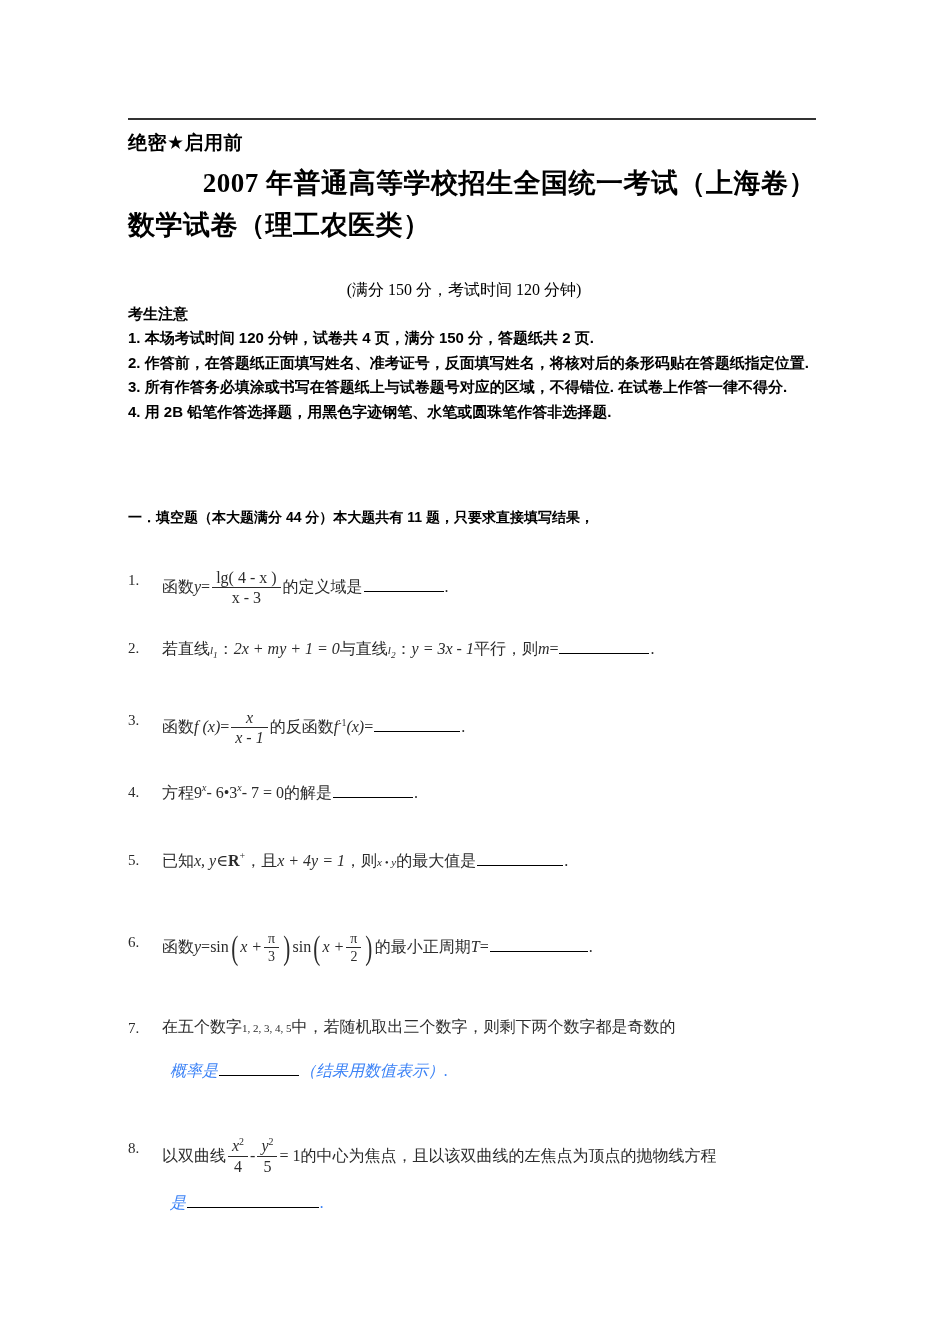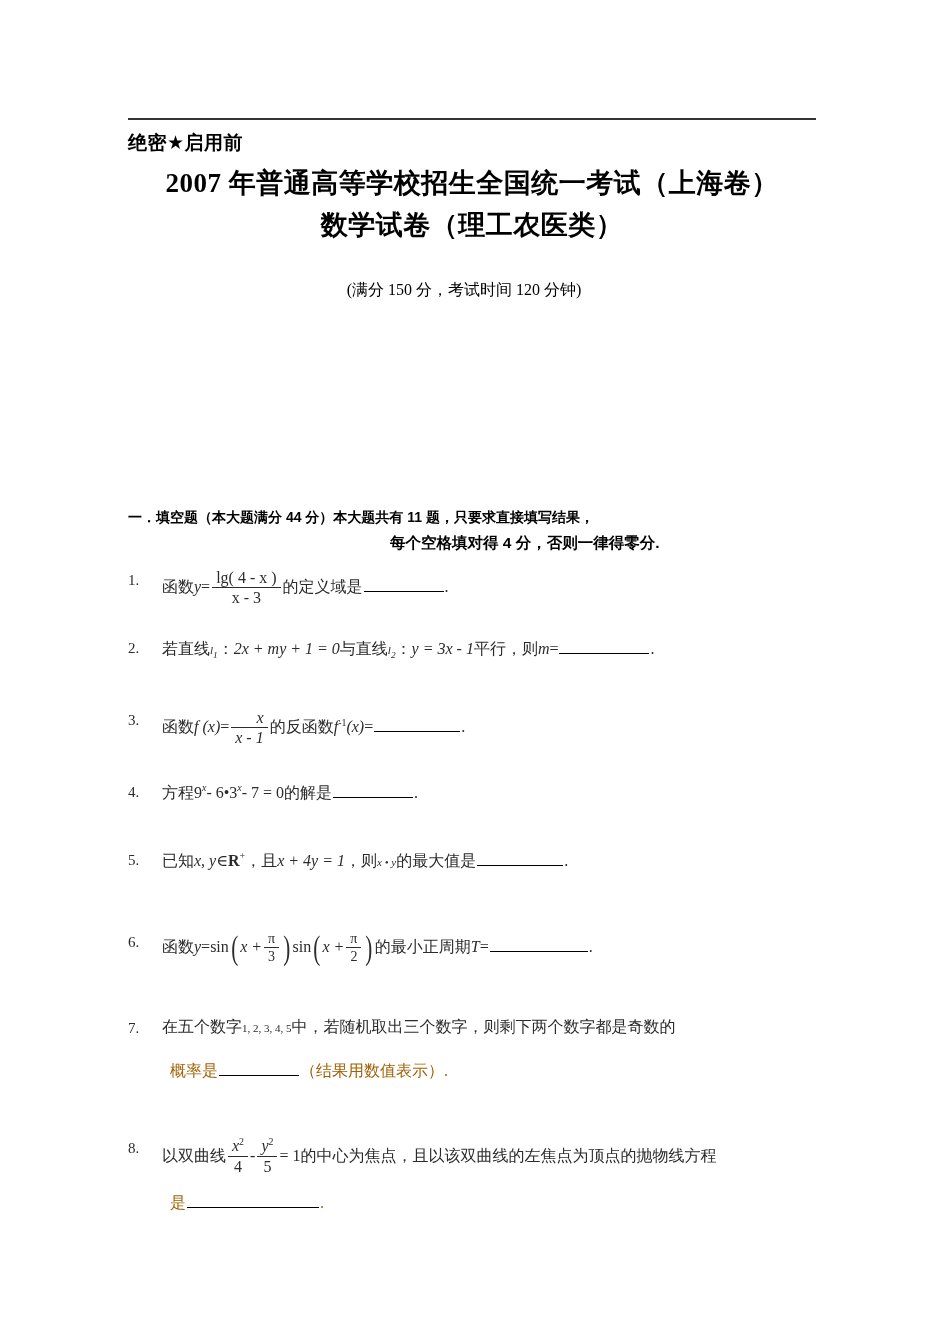--- a/index.html
+++ b/index.html
@@ -45,30 +45,30 @@
     font-weight: bold;
     font-size: 19px;
     line-height: 30px;
     letter-spacing: 0.5px;
   }
   .title-main {
     font-family: "Liberation Serif", "DejaVu Serif", serif;
     font-weight: bold;
     font-size: 27px;
     line-height: 42px;
-    text-align: center;
+    text-align: right;
     letter-spacing: 0.5px;
     margin-top: 4px;
   }
   .title-sub {
     font-family: "Liberation Serif", "DejaVu Serif", serif;
     font-weight: bold;
     font-size: 27px;
     line-height: 42px;
-    text-align: center;
+    text-align: left;
     letter-spacing: 0.5px;
   }
 
   
   .score-line {
     position: absolute;
     left: 120px;
     top: 278px;
     width: 688px;
     text-align: center;
@@ -137,23 +137,24 @@
   }
   .q-body {
     flex: 1 1 auto;
     line-height: 1.15;
   }
   .q-line2 {
     position: absolute;
     left: 128px;
     width: 700px;
     font-size: 16px;
-    color: #a16207;
+    color: #3b82f6;
     padding-left: 42px;
     box-sizing: border-box;
+    font-style: italic;
   }
 
   .cn { font-family: "Liberation Serif", "DejaVu Serif", serif; font-size: 16px; text-align: right; }
   .mi { font-family: "Liberation Serif", "DejaVu Serif", serif; font-style: italic; font-size: 16px; }
   .mn { font-family: "Liberation Serif", "DejaVu Serif", serif; font-size: 16px; }
   .mo { font-family: "Liberation Serif", "DejaVu Serif", serif; font-size: 16px; }
   .mbf { font-family: "Liberation Serif", "DejaVu Serif", serif; font-weight: bold; font-size: 16px; }
   .small { font-size: 11px; }
 
   sup.e { font-size: 0.62em; vertical-align: super; font-style: italic; }
@@ -168,21 +169,20 @@
     line-height: 1.08;
     margin: 0 2px;
     position: relative;
     top: -0.05em;
   }
   .frac .num {
     display: block;
     padding: 0 4px 1px 4px;
     border-bottom: 1px solid #2b2b2b;
     white-space: nowrap;
-    text-align: right;
   }
   .frac .den {
     display: block;
     padding: 1px 4px 0 4px;
     white-space: nowrap;
   }
   .frac.sm { font-size: 14px; }
 
   
   .bigparen {
@@ -217,24 +217,30 @@
   <div class="top-rule"></div>
 
   <div class="header-block">
     <div class="secret-line">绝密★启用前</div>
     <div class="title-main">2007 年普通高等学校招生全国统一考试（上海卷）</div>
     <div class="title-sub">数学试卷（理工农医类）</div>
   </div>
 
   <div class="score-line">(满分 150 分，考试时间 120 分钟)</div>
 
+  <div class="notice-block">
+    <div class="notice-title">考生注意</div>
+    <div class="notice-item">1. 本场考试时间 120 分钟，试卷共 4 页，满分 150 分，答题纸共 2 页.</div>
+    <div class="notice-item">2. 作答前，在答题纸正面填写姓名、准考证号，反面填写姓名，将核对后的条形码贴在答题纸指定位置.</div>
+    <div class="notice-item">3. 所有作答务必填涂或书写在答题纸上与试卷题号对应的区域，不得错位. 在试卷上作答一律不得分.</div>
+    <div class="notice-item">4. 用 2B 铅笔作答选择题，用黑色字迹钢笔、水笔或圆珠笔作答非选择题.</div>
+  </div>
 
   <div class="section-head">
     <div class="section-line1">一．填空题（本大题满分 44 分）本大题共有 11 题，只要求直接填写结果，</div>
-    <div class="section-line2">每个空格填对得 4 分，否则一律得零分.</div>
   </div>
 
   <div class="q" style="top:570px;">
     <span class="q-num">1.</span>
     <span class="q-body"><span class="cn">函数</span><span class="mi">y</span><span class="mo">=</span><span class="frac"><span class="num">lg( 4 - x )</span><span class="den">x - 3</span></span><span class="cn">的定义域是</span><span class="blank w80"></span><span class="mo">.</span></span>
   </div>
 
   <div class="q" style="top:638px;">
     <span class="q-num">2.</span>
     <span class="q-body"><span class="cn">若直线</span><span class="mi small">l</span><sub class="e">1</sub><span class="cn">：</span><span class="mi">2x + my + 1 = 0</span><span class="cn">与直线</span><span class="mi small">l</span><sub class="e">2</sub><span class="cn">：</span><span class="mi">y = 3x - 1</span><span class="cn">平行，则</span><span class="mi">m</span><span class="mo">=</span><span class="blank w90"></span><span class="mo">.</span></span>

